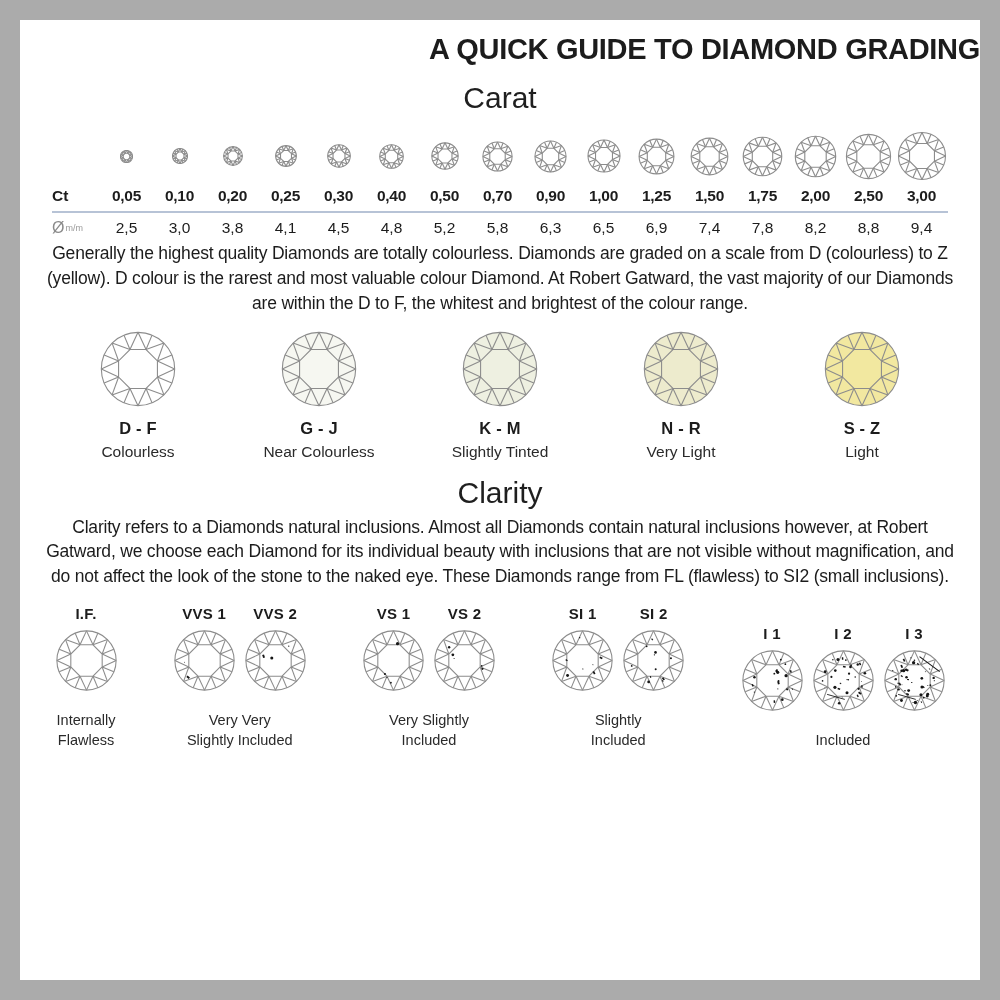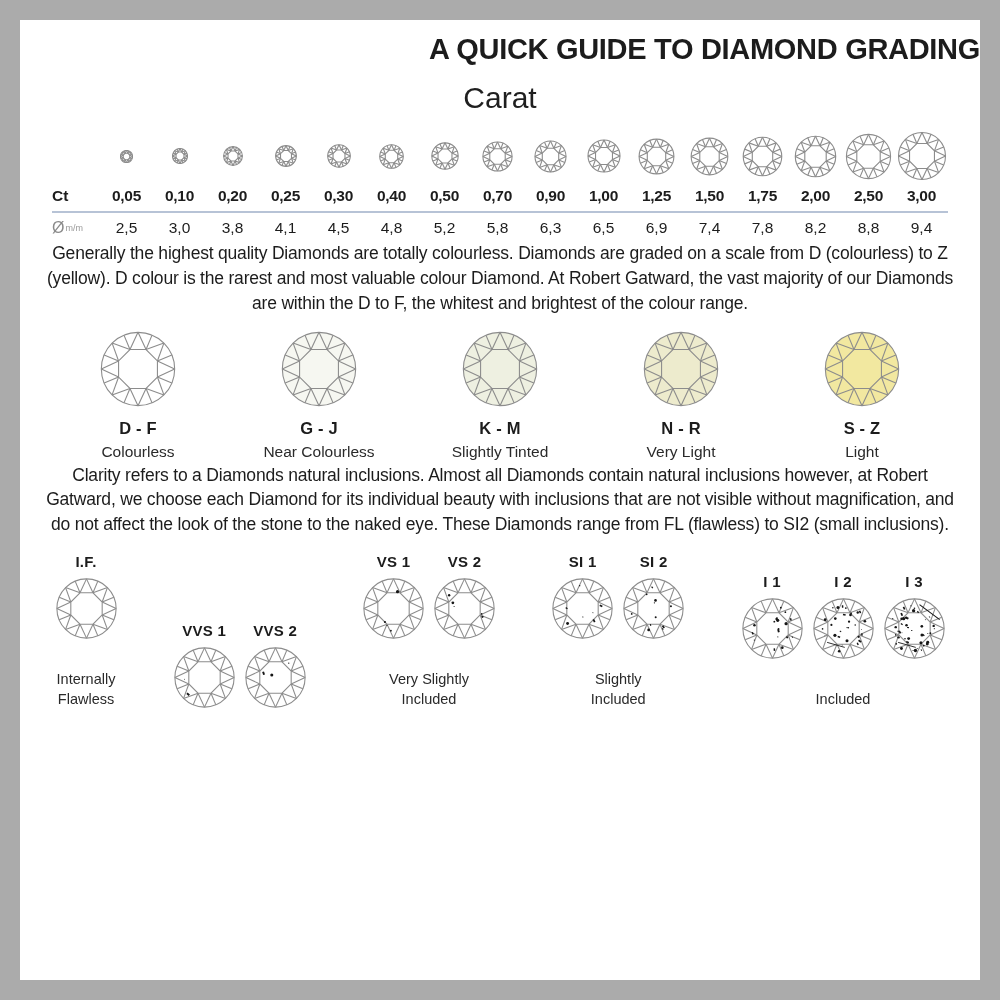--- a/index.html
+++ b/index.html
@@ -50,21 +50,21 @@
   .colour-item svg { display:block; margin:0 auto; }
   .grade-range { font-size:16.5px; font-weight:700; margin-top:11px; letter-spacing:0.2px; }
   .grade-label { font-size:15.5px; margin-top:5px; color:#2a2a2a; }
   
   .clarity-row { display:flex; justify-content:space-between; width:892px; margin:16px auto 0 auto; align-items:flex-end; }
   .clarity-group { text-align:center; }
   .stone-cols { display:flex; gap:7px; justify-content:center; }
   .stone-col { width:64px; }
   .stone-grade { font-size:15px; font-weight:700; height:24px; letter-spacing:0.3px; }
   .stone-col svg { display:block; margin:0 auto; }
-  .group-desc { font-size:14.5px; margin-top:30px; white-space:pre-line; line-height:1.35; color:#2a2a2a; }
+  .group-desc { font-size:14.5px; margin-top:19px; white-space:pre-line; line-height:1.35; color:#2a2a2a; }
   .footer-brand {
     text-align:center;
     font-size:31px; font-weight:400;
     margin-top:20px;
   }
 </style>
 </head>
 <body>
 
 <div class="frame">
@@ -801,20 +801,21 @@
               <line x1="74.9" y1="60.3" x2="97.0" y2="50.0"></line>
             </g>
           </svg>
           <div class="grade-range">S - Z</div>
           <div class="grade-label">Light</div>
         </div>
       </div>
   </section>
 
   <section>
+    <h2 class="section-heading">Clarity</h2>
     <p class="desc">Clarity refers to a Diamonds natural inclusions. Almost all Diamonds contain natural inclusions however, at Robert Gatward, we choose each Diamond for its individual beauty with inclusions that are not visible without magnification, and do not affect the look of the stone to the naked eye. These Diamonds range from FL (flawless) to SI2 (small inclusions).</p>
     <div class="clarity-row" id="clarity-row">
         <div class="clarity-group">
           <div class="stone-cols">
             <div class="stone-col">
               <div class="stone-grade">I.F.</div>
               <svg width="63" height="63" viewBox="0 0 100 100">
                 <circle cx="50" cy="50" r="47" fill="#ffffff" stroke="#8c8c8c" stroke-width="1.7"></circle>
                 <g fill="none" stroke="#8c8c8c" stroke-width="1.7">
                   <path d="M74.9 60.3 L60.3 74.9 L39.7 74.9 L25.1 60.3 L25.1 39.7 L39.7 25.1 L60.3 25.1 L74.9 39.7 Z"></path>
@@ -916,20 +917,22 @@
                   <line x1="74.9" y1="39.7" x2="93.4" y2="32.0"></line>
                   <line x1="74.9" y1="39.7" x2="97.0" y2="50.0"></line>
                   <line x1="74.9" y1="60.3" x2="97.0" y2="50.0"></line>
                 </g>
                 <rect x="28.5" y="41.6" width="5.1" height="3.1" fill="#161616" transform="rotate(72 31.0 43.2)"></rect>
                 <circle cx="44.1" cy="45.9" r="2.4" fill="#161616"></circle>
                 <rect x="70.0" y="26.7" width="2.2" height="1.3" fill="#161616" transform="rotate(87 71.1 27.4)"></rect>
               </svg>
             </div>
           </div>
+          <div class="group-desc">Very Very
+Slightly Included</div>
         </div>
         <div class="clarity-group">
           <div class="stone-cols">
             <div class="stone-col">
               <div class="stone-grade">VS 1</div>
               <svg width="63" height="63" viewBox="0 0 100 100">
                 <circle cx="50" cy="50" r="47" fill="#ffffff" stroke="#8c8c8c" stroke-width="1.7"></circle>
                 <g fill="none" stroke="#8c8c8c" stroke-width="1.7">
                   <path d="M74.9 60.3 L60.3 74.9 L39.7 74.9 L25.1 60.3 L25.1 39.7 L39.7 25.1 L60.3 25.1 L74.9 39.7 Z"></path>
                   <line x1="74.9" y1="60.3" x2="93.4" y2="68.0"></line>

